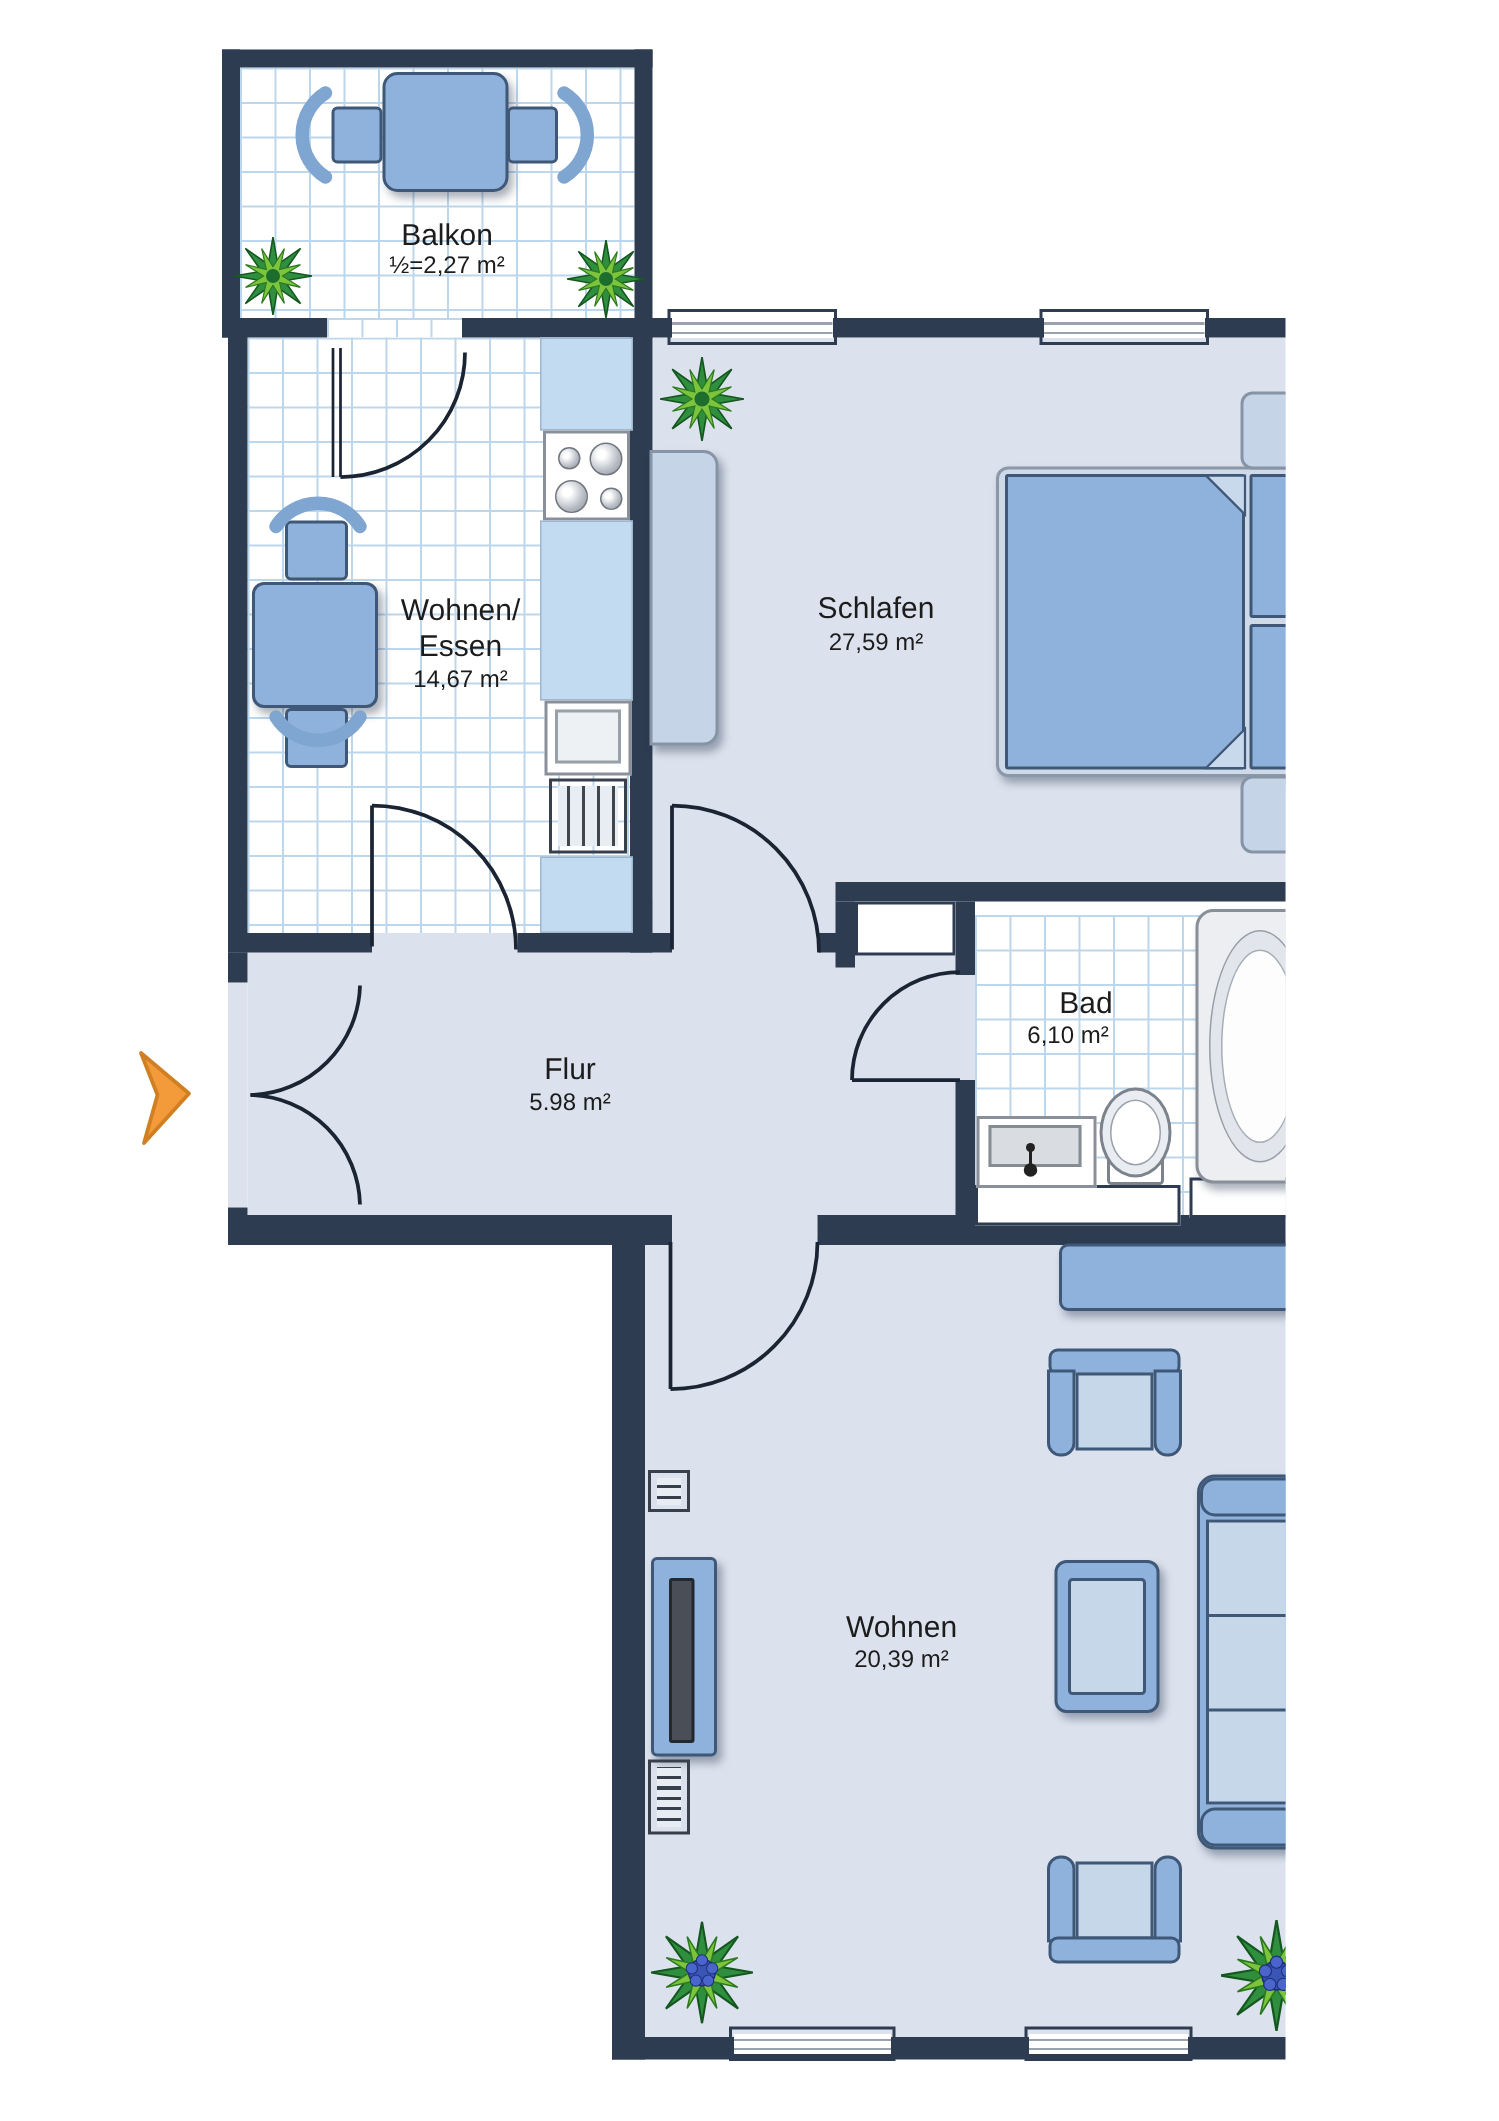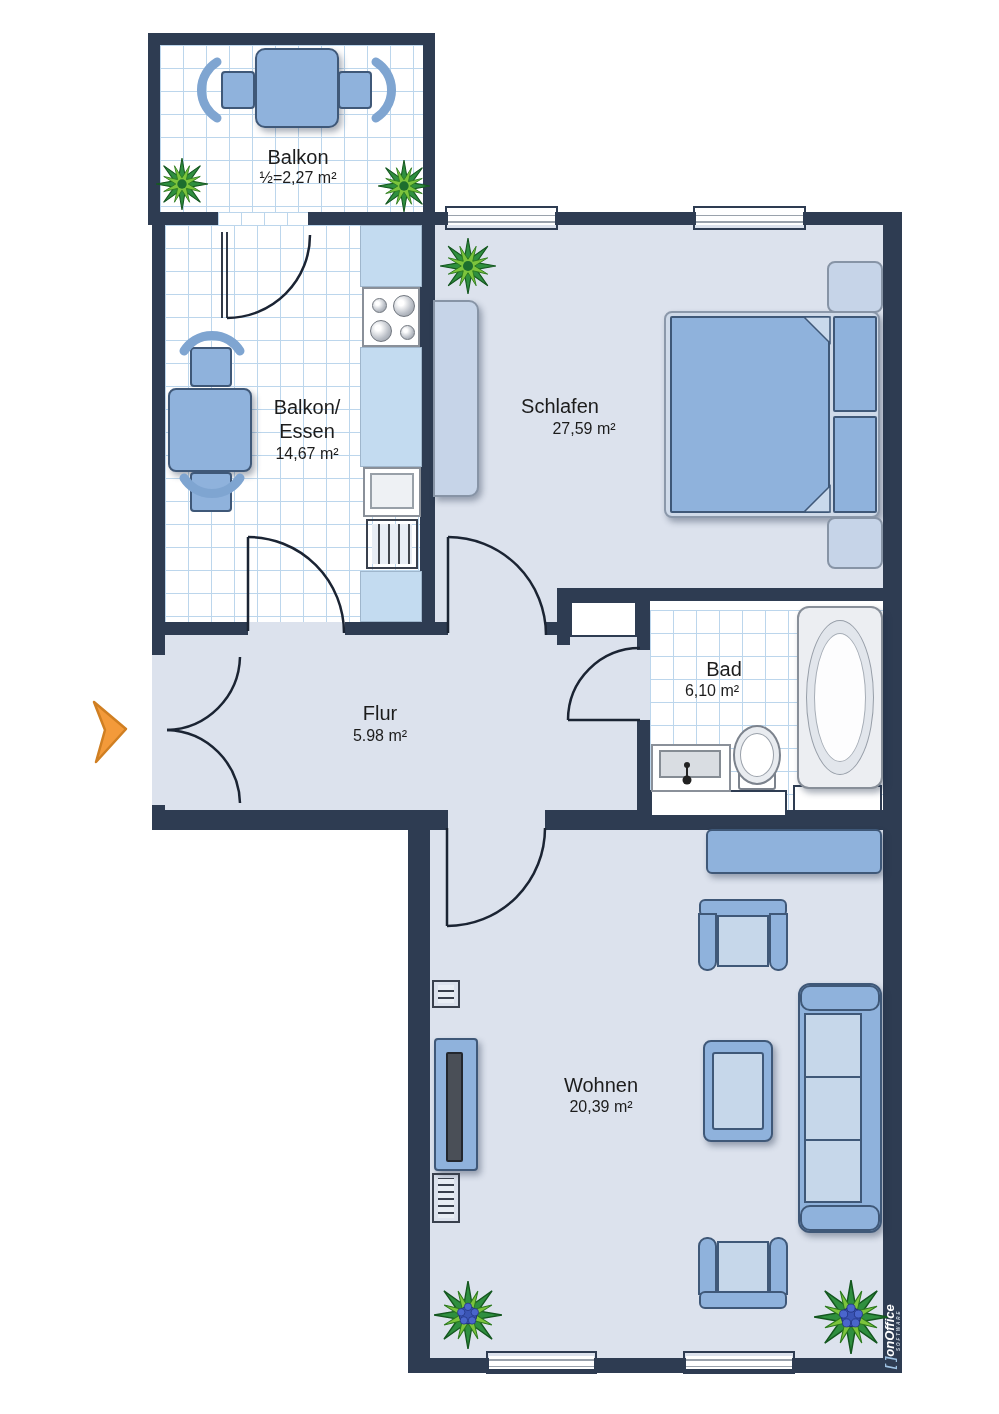--- a/index.html
+++ b/index.html
@@ -1,16 +1,16 @@
 <!DOCTYPE html>
 <html><head>
 <meta charset="utf-8">
 <style>
   html,body{margin:0;padding:0;background:#ffffff;}
-  #plan{position:relative;width:999px;height:1414px;background:#ffffff;overflow:hidden;
+  #plan{position:relative;width:857px;height:1414px;background:#ffffff;overflow:hidden;
         font-family:"Liberation Sans",sans-serif;}
   .abs{position:absolute;box-sizing:border-box;}
   .wall{position:absolute;background:#2e3c52;}
   .floor{position:absolute;background:#dce2ed;}
   .tile{position:absolute;background:#ffffff;
         background-image:linear-gradient(#bcd6ec 1.5px,transparent 1.5px),
                          linear-gradient(90deg,#bcd6ec 1.5px,transparent 1.5px);
         background-size:23px 23px;}
   .furn{position:absolute;background:#8fb2dc;border:2px solid #3f5878;box-sizing:border-box;}
   .furn-light{position:absolute;background:#c6d7ea;border:2px solid #3f5878;box-sizing:border-box;}
@@ -216,25 +216,25 @@
     <line x1="687" y1="766" x2="687" y2="779" stroke="#222" stroke-width="2"></line>
     <circle cx="687" cy="765" r="3" fill="#222"></circle>
     <circle cx="687" cy="780" r="4.5" fill="#222"></circle>
 
     <path d="M94,702 L126,729 L96,762 L105,730 Z" fill="#f39a3a" stroke="#d07f22" stroke-width="2.5" stroke-linejoin="round"></path>
   </svg>
 
   <div class="room-label" style="left:298px;top:146px;">Balkon</div>
   <div class="room-area" style="left:298px;top:169px;">½=2,27 m²</div>
 
-  <div class="room-label" style="left:307px;top:396px;">Balkon/</div>
+  <div class="room-label" style="left:307px;top:396px;">Wohnen/</div>
   <div class="room-label" style="left:307px;top:420px;">Essen</div>
   <div class="room-area" style="left:307px;top:445px;">14,67 m²</div>
 
-  <div class="room-label" style="left:560px;top:395px;">Schlafen</div>
+  <div class="room-label" style="left:584px;top:395px;">Schlafen</div>
   <div class="room-area" style="left:584px;top:420px;">27,59 m²</div>
 
   <div class="room-label" style="left:380px;top:702px;">Flur</div>
   <div class="room-area" style="left:380px;top:727px;">5.98 m²</div>
 
   <div class="room-label" style="left:724px;top:658px;">Bad</div>
   <div class="room-area" style="left:712px;top:682px;">6,10 m²</div>
 
   <div class="room-label" style="left:601px;top:1074px;">Wohnen</div>
   <div class="room-area" style="left:601px;top:1098px;">20,39 m²</div>

